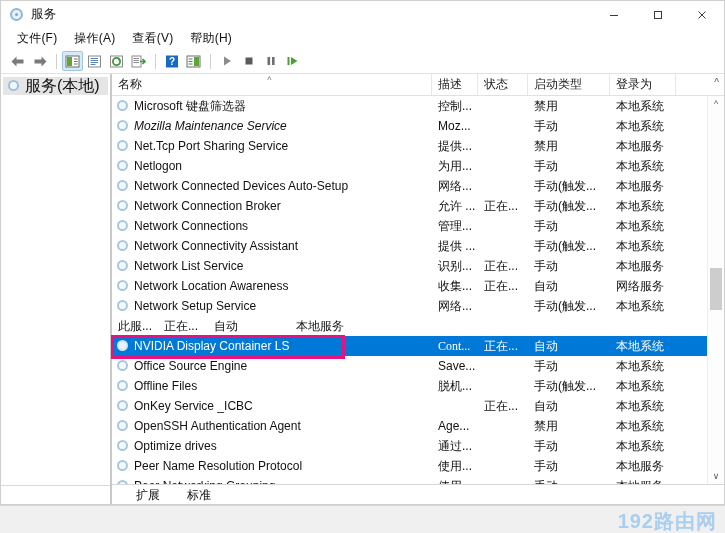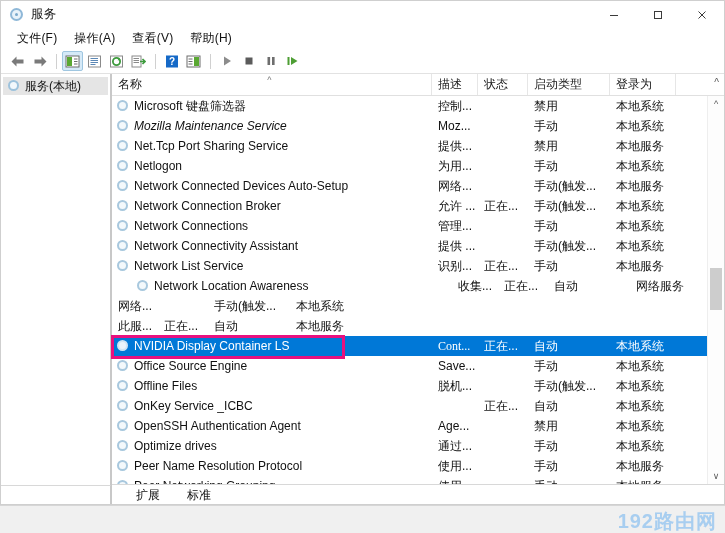--- a/index.html
+++ b/index.html
@@ -159,21 +159,21 @@
   }
   .tree-icon .gear2 {
     position: absolute;
     left: 1px; top: 1px;
     width: 11px; height: 11px;
     border-radius: 50%;
     border: 2px solid #9dc2dc;
     background: #f2f8fc;
     box-sizing: border-box;
   }
-  .tree-label { font-size: 12px; color: #111; }
+  .tree-label { font-size: 16px; color: #111; }
 
   .rightpane {
     flex: 1;
     background: #ffffff;
     border-left: 1px solid #c8c8c8;
     position: relative;
     box-sizing: border-box;
     display: flex;
     flex-direction: column;
   }
@@ -642,32 +642,38 @@
                     <span class="g"></span>
                   </span>
                   <span>Network List Service</span>
                 </div>
                 <div class="cell" style="width: 46px;">识别...</div>
                 <div class="cell" style="width: 50px;">正在...</div>
                 <div class="cell" style="width: 82px;">手动</div>
                 <div class="cell" style="width: 66px;">本地服务</div>
               </div>
               <div class="row">
-                <div class="cell name" style="width: 320px; margin-left: 20px;">
+                <div class="cell name" style="width: 320px;">
                   <span class="svc-icon">
                     <span class="g"></span>
                   </span>
                   <span>Network Location Awareness</span>
                 </div>
                 <div class="cell" style="width: 46px;">收集...</div>
                 <div class="cell" style="width: 50px;">正在...</div>
                 <div class="cell" style="width: 82px;">自动</div>
                 <div class="cell" style="width: 66px;">网络服务</div>
               </div>
               <div class="row">
+                <div class="cell name" style="width: 320px;">
+                  <span class="svc-icon">
+                    <span class="g"></span>
+                  </span>
+                  <span>Network Setup Service</span>
+                </div>
                 <div class="cell" style="width: 46px;">网络...</div>
                 <div class="cell" style="width: 50px;"></div>
                 <div class="cell" style="width: 82px;">手动(触发...</div>
                 <div class="cell" style="width: 66px;">本地系统</div>
               </div>
               <div class="row">
                 <div class="cell" style="width: 46px;">此服...</div>
                 <div class="cell" style="width: 50px;">正在...</div>
                 <div class="cell" style="width: 82px;">自动</div>
                 <div class="cell" style="width: 66px;">本地服务</div>

